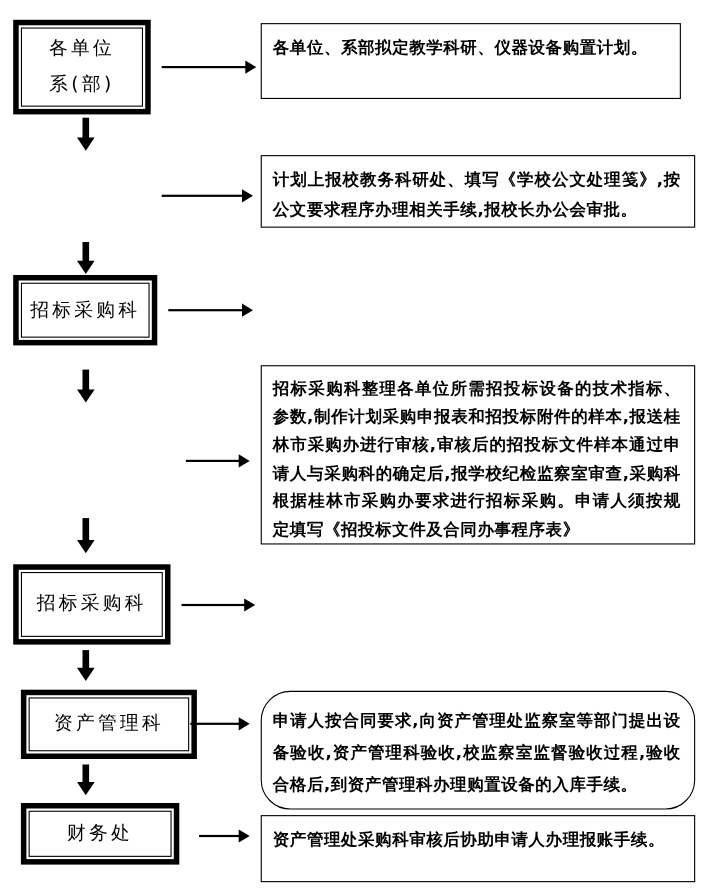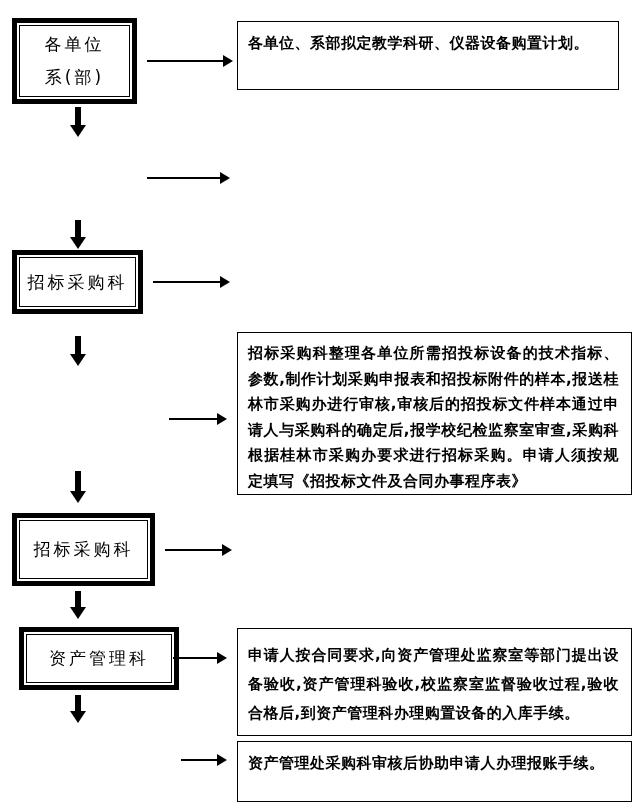--- a/index.html
+++ b/index.html
@@ -42,21 +42,21 @@
   }
   .desc-text {
     font-size:15px;
     line-height:27px;
     text-align:justify;
     letter-spacing:0.5px;
     font-weight:bold;
   }
   .desc.vcenter { display:flex; align-items:flex-start; }
   .r4 .desc-text { line-height:25.5px; }
-  .r6 { padding-top:12px; }
+  .r6 { padding-top:12px;border-radius:27px; }
   .r6 .desc-text { line-height:29px; }
 
   
   .varrow { position:absolute; width:16px; }
   .varrow .shaft {
     position:absolute; left:5px; top:0;
     width:6px; height:calc(100% - 11px);
     background:#000;
   }
   .varrow .vhead {
@@ -133,20 +133,23 @@
   </div>
   <div class="varrow v1">
     <div class="shaft"></div>
     <div class="vhead"></div>
   </div>
 
   <div class="harrow h2">
     <div class="line"></div>
     <div class="hhead"></div>
   </div>
+  <div class="desc r2">
+    <div class="desc-text">计划上报校教务科研处、填写《学校公文处理笺》,按公文要求程序办理相关手续,报校长办公会审批。</div>
+  </div>
   <div class="varrow v2">
     <div class="shaft"></div>
     <div class="vhead"></div>
   </div>
 
   <div class="stage b3">
     <div class="stage-inner">
       <div class="stage-label">招标采购科</div>
     </div>
   </div>
@@ -195,20 +198,25 @@
     <div class="hhead"></div>
   </div>
   <div class="desc r6">
     <div class="desc-text">申请人按合同要求,向资产管理处监察室等部门提出设备验收,资产管理科验收,校监察室监督验收过程,验收合格后,到资产管理科办理购置设备的入库手续。</div>
   </div>
   <div class="varrow v6">
     <div class="shaft"></div>
     <div class="vhead"></div>
   </div>
 
+  <div class="stage b7">
+    <div class="stage-inner">
+      <div class="stage-label">财务处</div>
+    </div>
+  </div>
   <div class="harrow h7">
     <div class="line"></div>
     <div class="hhead"></div>
   </div>
   <div class="desc r7 vcenter">
     <div class="desc-text">资产管理处采购科审核后协助申请人办理报账手续。</div>
   </div>
 
 </div>
 

